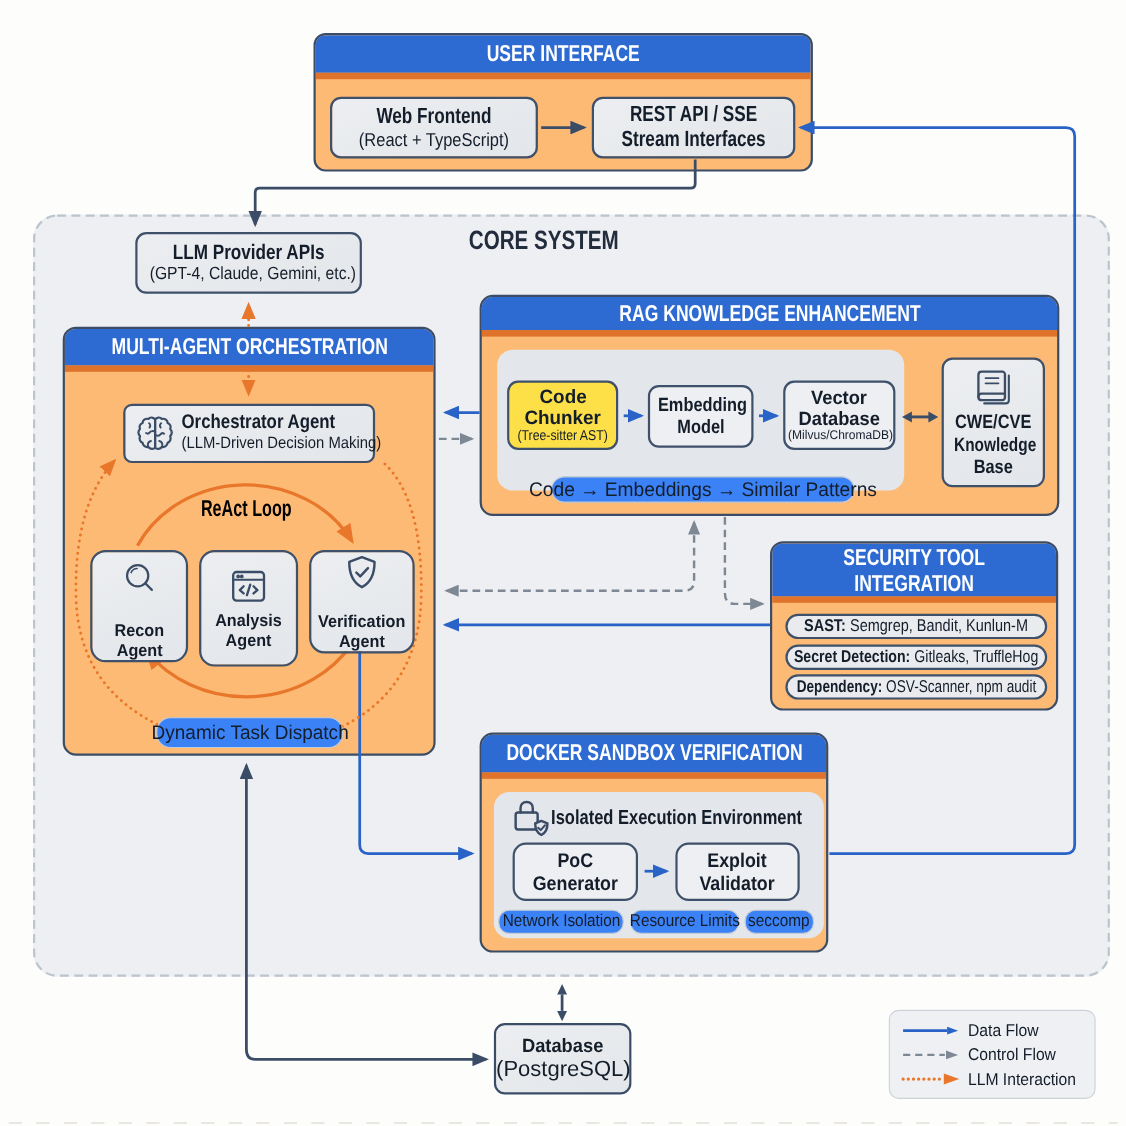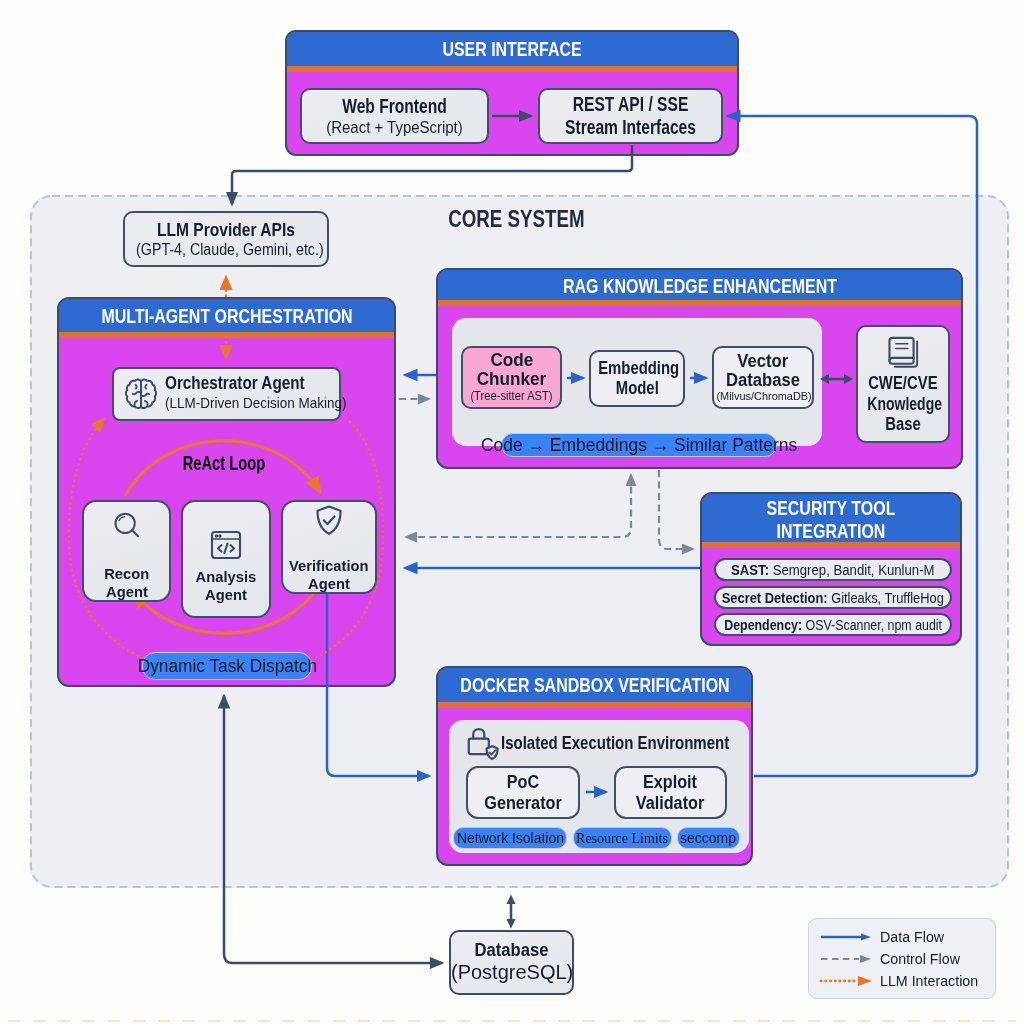--- a/index.html
+++ b/index.html
@@ -1,37 +1,37 @@
 <!DOCTYPE html>
 <html><head>
 <meta charset="utf-8">
 <style>
   html,body{margin:0;padding:0;}
   #wrap{position:relative;width:1024px;height:1024px;background:#fdfdfc;
         font-family:"Liberation Sans",sans-serif;overflow:hidden;color:#141d2a;}
   .abs{position:absolute;}
-  .hdrbox{position:absolute;background:#d946ef;border:2.5px solid #3b4d66;border-radius:12px;overflow:hidden;}
+  .hdrbox{position:absolute;background:#fdba74;border:2.5px solid #3b4d66;border-radius:12px;overflow:hidden;}
   .hdr{background:#2d6bd3;color:#fff;font-weight:bold;text-align:center;position:relative;}
   .hdr>span{position:absolute;left:50%;top:0;white-space:nowrap;transform:translateX(-50%) scaleX(.76);transform-origin:50% 50%;}
   .strip{background:#e0732c;height:6px;}
   .gbox{position:absolute;background:linear-gradient(160deg,#eceef1,#e3e6ea);border:2.2px solid #3e506a;border-radius:10px;
         text-align:center;display:flex;flex-direction:column;justify-content:center;line-height:1.14;}
   .b{font-weight:bold;}
   .t{display:inline-block;transform:scaleX(.78);transform-origin:50% 50%;white-space:nowrap;}
   .pill{position:absolute;background:#3b82f6;border:1.5px solid #c4cbd4;border-radius:13px;
         text-align:center;display:flex;align-items:center;justify-content:center;}
   .spill{position:absolute;background:#e9ebee;border:2px solid #3e506a;border-radius:12px;
          text-align:right;display:flex;align-items:center;justify-content:center;font-size:15.5px;}
 </style>
 </head>
 <body>
 <div id="wrap">
 
   <div class="abs" style="left:30px;top:195px;width:979px;height:693px;background:#edeff3;border-radius:22px;"></div>
-  <div class="abs b" style="left:366px;top:205px;width:300px;text-align:center;font-size:24px;color:#222c3c;">
+  <div class="abs b" style="left:344px;top:205px;width:300px;text-align:center;font-size:24px;color:#222c3c;">
     <span class="t" style="display:inline-block;transform:scaleX(.78);">CORE SYSTEM</span></div>
 
   <div class="hdrbox" style="left:285px;top:30px;width:450px;height:122px;border-radius:11px;">
     <div class="hdr" style="height:34px;font-size:21px;">
         <span style="line-height:34px;">USER INTERFACE</span>
       </div>
     <div class="strip"></div>
   </div>
 
   <div class="hdrbox" style="left:57px;top:297px;width:335px;height:386px;">
@@ -169,21 +169,21 @@
   <div class="gbox" style="left:82px;top:500px;width:85px;height:90px;border-radius:14px;justify-content:flex-start;padding-top:8px;">
     <svg width="38" height="38" viewBox="0 0 38 38" style="margin:0 auto;">
       <g stroke="#3b4d66" stroke-width="2.2" fill="none" stroke-linecap="round">
         <circle cx="17" cy="14.5" r="10.5"></circle>
         <path d="M24.5,22 L31,28.5"></path>
         <path d="M10.5,11.5 C11.5,9 14,7.5 16.5,7.5" stroke-width="1.5"></path>
       </g>
     </svg>
     <div class="b" style="font-size:15.5px;line-height:1.13;margin-top:20px;"><span class="t" style="transform:scaleX(.95);">Recon</span><br><span class="t" style="transform:scaleX(.95);">Agent</span></div>
   </div>
-  <div class="gbox" style="left:181px;top:500px;width:86px;height:90px;border-radius:14px;justify-content:flex-start;padding-top:24px;">
+  <div class="gbox" style="left:181px;top:500px;width:86px;height:90px;border-radius:14px;justify-content:flex-start;padding-top:12px;">
     <svg width="40" height="38" viewBox="0 0 40 38" style="margin:0 auto;">
       <g stroke="#3b4d66" stroke-width="2.1" fill="none" stroke-linecap="round" stroke-linejoin="round">
         <rect x="6" y="6" width="28" height="26" rx="3"></rect>
         <path d="M6,13 H34" stroke-width="1.7"></path>
         <circle cx="10.5" cy="10" r="0.7" fill="#3b4d66"></circle>
         <circle cx="13.8" cy="10" r="0.7" fill="#3b4d66"></circle>
         <path d="M15.5,19 L12,22.5 L15.5,25.5"></path>
         <path d="M24.5,19 L28,22.5 L24.5,25.5"></path>
         <path d="M21.5,17.5 L18.5,27"></path>
       </g>
@@ -197,21 +197,21 @@
         <path d="M14,18.5 L17.5,22 L24.5,14.5"></path>
       </g>
     </svg>
     <div class="b" style="font-size:15.5px;line-height:1.13;margin-top:4px;"><span class="t" style="transform:scaleX(.95);">Verification</span><br><span class="t" style="transform:scaleX(.95);">Agent</span></div>
   </div>
 
   <div class="pill" style="left:142px;top:652px;width:168px;height:26px;font-size:18px;">
       <span class="t" style="transform:scaleX(.96);">Dynamic Task Dispatch</span>
     </div>
 
-  <div class="gbox" style="left:461px;top:346px;width:97px;height:59px;background:#f9a8d4;">
+  <div class="gbox" style="left:461px;top:346px;width:97px;height:59px;background:#fde047;">
     <div class="b" style="font-size:17.5px;line-height:1.08;"><span class="t" style="transform:scaleX(.98);">Code</span><br><span class="t" style="transform:scaleX(.98);">Chunker</span></div>
     <div class="t" style="font-size:13px;transform:scaleX(.86);">(Tree-sitter AST)</div>
   </div>
   <div class="gbox" style="left:589px;top:350px;width:92px;height:53px;background:#edeff2;">
     <div class="b" style="font-size:17.5px;line-height:1.1;"><span class="t" style="transform:scaleX(.85);">Embedding</span><br><span class="t" style="transform:scaleX(.85);">Model</span></div>
   </div>
   <div class="gbox" style="left:712px;top:346px;width:98px;height:59px;background:#edeff2;">
     <div class="b" style="font-size:17.5px;line-height:1.08;"><span class="t" style="transform:scaleX(.95);">Vector</span><br><span class="t" style="transform:scaleX(.95);">Database</span></div>
     <div class="t" style="font-size:11.5px;transform:scaleX(.95);">(Milvus/ChromaDB)</div>
   </div>
@@ -255,21 +255,21 @@
   </div>
   <div class="gbox" style="left:466px;top:766px;width:110px;height:49px;background:#edeff2;border-radius:12px;">
     <div class="b" style="font-size:18px;line-height:1.12;"><span class="t" style="transform:scaleX(.9);">PoC</span><br><span class="t" style="transform:scaleX(.9);">Generator</span></div>
   </div>
   <div class="gbox" style="left:614px;top:766px;width:109px;height:49px;background:#edeff2;border-radius:12px;">
     <div class="b" style="font-size:18px;line-height:1.12;"><span class="t" style="transform:scaleX(.9);">Exploit</span><br><span class="t" style="transform:scaleX(.9);">Validator</span></div>
   </div>
   <div class="pill" style="left:453px;top:827px;width:112px;height:20px;font-size:15.5px;border-radius:10px;">
       <span class="t" style="transform:scaleX(.9);">Network Isolation</span>
     </div>
-  <div class="pill" style="left:573px;top:827px;width:97px;height:20px;font-size:15.5px;border-radius:10px;font-family:Liberation Serif, serif;">
+  <div class="pill" style="left:573px;top:827px;width:97px;height:20px;font-size:15.5px;border-radius:10px;">
       <span class="t" style="transform:scaleX(.9);">Resource Limits</span>
     </div>
   <div class="pill" style="left:677px;top:827px;width:61px;height:20px;font-size:15.5px;border-radius:10px;">
       <span class="t" style="transform:scaleX(.9);">seccomp</span>
     </div>
 
   <div class="gbox" style="left:449px;top:930px;width:121px;height:61px;border:2.5px solid #3b4d66;">
     <div class="b t" style="font-size:17.5px;transform:scaleX(.95);">Database</div>
     <div class="t" style="font-size:20px;transform:scaleX(1);">(PostgreSQL)</div>
   </div>

